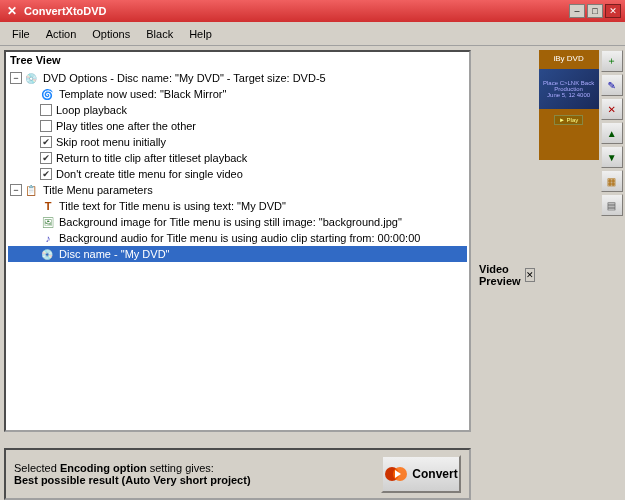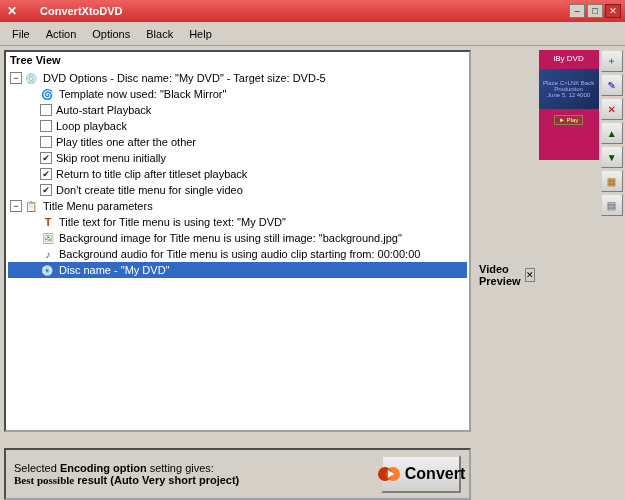--- a/index.html
+++ b/index.html
@@ -30,21 +30,20 @@
       justify-content: center;
       font-size: 12px;
       font-weight: bold;
       color: white;
     }
     .title-bar-text {
       flex: 1;
       font-size: 11px;
       font-weight: bold;
       color: white;
-      margin-left: 16px;
     }
     .title-bar-buttons {
       display: flex;
       gap: 2px;
     }
     .title-btn {
       width: 16px;
       height: 14px;
       border: 1px solid rgba(0,0,0,0.4);
       display: flex;
@@ -174,33 +173,33 @@
       padding: 4px 8px;
       display: flex;
       align-items: center;
       min-height: 52px;
     }
     .encoding-info {
       flex: 1;
     }
     .encoding-info .line1 { font-size: 11px; color: #000; }
     .encoding-info .line2 { font-size: 11px; color: #000; font-weight: bold; }
-    .encoding-info .line2 span.bold { font-weight: bold; font-family: Liberation Serif, serif; }
+    .encoding-info .line2 span.bold { font-weight: bold; }
 
     .convert-btn {
       width: 80px;
       height: 38px;
       background: linear-gradient(to bottom, #f0f0f0, #d0d0d0);
       border: 2px outset #d4d0c8;
       display: flex;
       align-items: center;
       justify-content: center;
       cursor: pointer;
       gap: 4px;
-      font-size: 16px;
+      font-size: 12px;
       font-weight: bold;
     }
     .convert-btn-icon {
       width: 24px;
       height: 24px;
       display: flex;
       align-items: center;
       justify-content: center;
     }
 
@@ -230,21 +229,21 @@
       align-items: center;
       justify-content: center;
       border: 1px solid #808080;
       background: #d4d0c8;
       cursor: pointer;
       font-size: 9px;
     }
     .dvd-menu-preview {
       width: 100%;
       height: 110px;
-      background: #be185d;
+      background: #a16207;
       display: flex;
       flex-direction: column;
       align-items: center;
       justify-content: flex-start;
       overflow: hidden;
       position: relative;
     }
     .dvd-title {
       color: white;
       font-size: 8px;
@@ -334,24 +333,20 @@
           <span class="expand-icon">−</span>
           <span class="tree-icon icon-dvd">💿</span>
           <span>DVD Options - Disc name: "My DVD" - Target size: DVD-5</span>
         </div>
 
         <div class="tree-item indent-2">
           <span class="tree-icon icon-template">🌀</span>
           <span>Template now used: "Black Mirror"</span>
         </div>
 
-        <div class="tree-item indent-2">
-          <span class="checkbox"></span>
-          <span>Auto-start Playback</span>
-        </div>
 
         <div class="tree-item indent-2">
           <span class="checkbox"></span>
           <span>Loop playback</span>
         </div>
 
         <div class="tree-item indent-2">
           <span class="checkbox"></span>
           <span>Play titles one after the other</span>
         </div>

